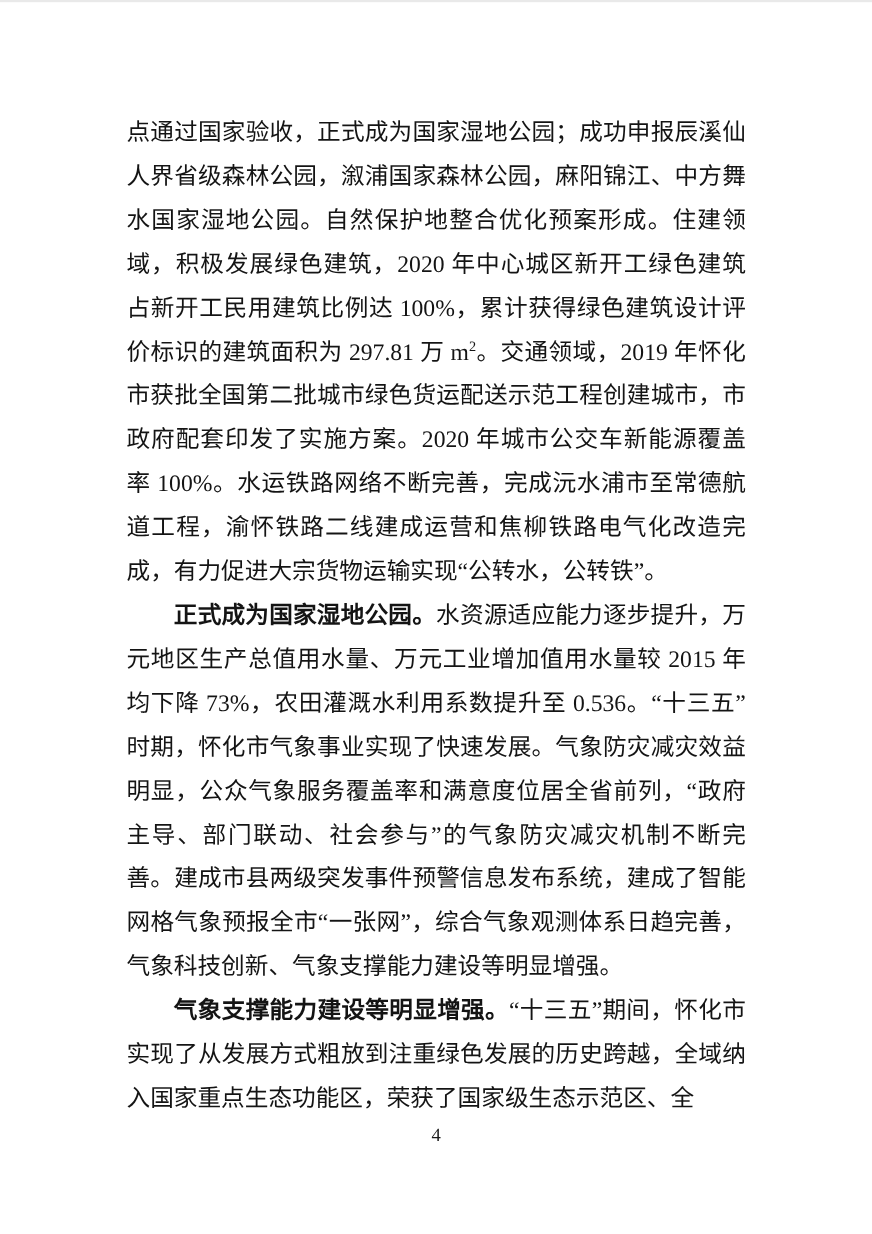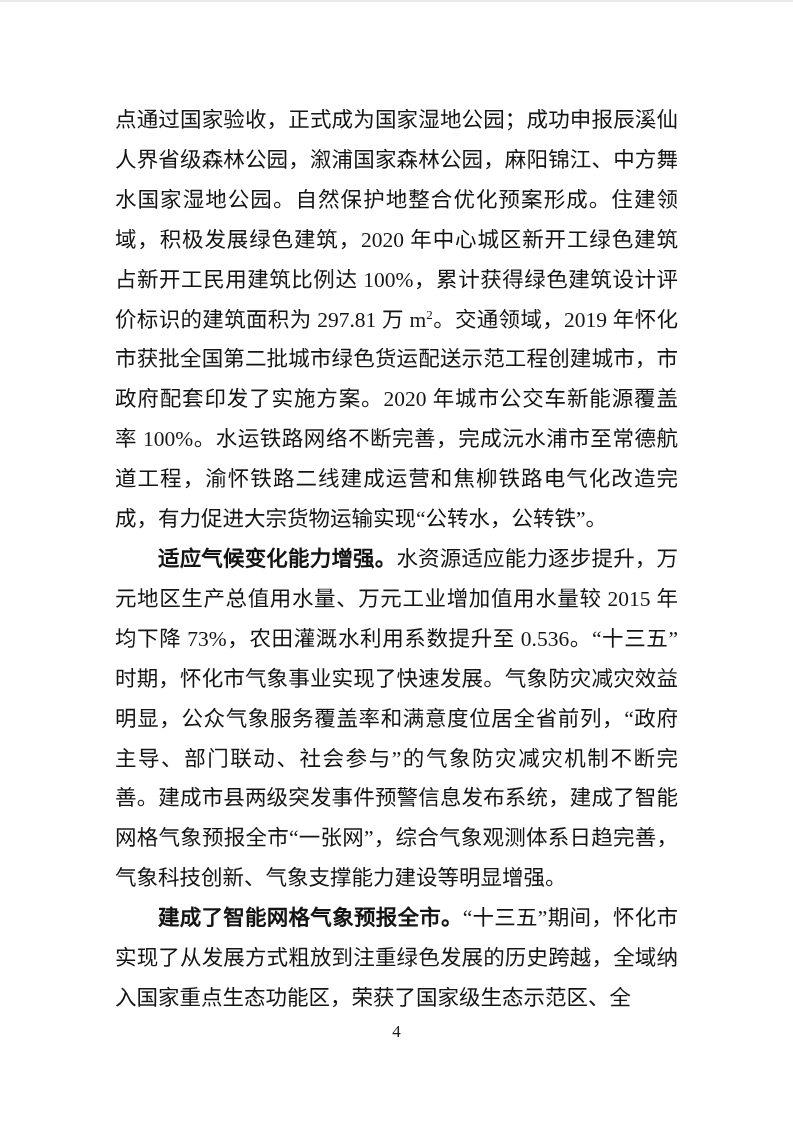--- a/index.html
+++ b/index.html
@@ -57,17 +57,17 @@
     color: #1a1a1a;
   }
 </style>
 </head>
 <body>
 
 <div class="page">
   <div class="page-top-edge"></div>
   <div class="doc-body">
       <p class="para"><span class="seg-normal">点通过国家验收，正式成为国家湿地公园；成功申报辰溪仙人界省级森林公园，溆浦国家森林公园，麻阳锦江、中方舞水国家湿地公园。自然保护地整合优化预案形成。住建领域，积极发展绿色建筑，2020 年中心城区新开工绿色建筑占新开工民用建筑比例达 100%，累计获得绿色建筑设计评价标识的建筑面积为 297.81 万 m</span><sup class="seg-sup">2</sup><span class="seg-normal">。交通领域，2019 年怀化市获批全国第二批城市绿色货运配送示范工程创建城市，市政府配套印发了实施方案。2020 年城市公交车新能源覆盖率 100%。水运铁路网络不断完善，完成沅水浦市至常德航道工程，渝怀铁路二线建成运营和焦柳铁路电气化改造完成，有力促进大宗货物运输实现“公转水，公转铁”。</span></p>
-      <p class="para indent"><span class="seg-bold">适应气候变化能力增强。</span><span class="seg-normal">水资源适应能力逐步提升，万元地区生产总值用水量、万元工业增加值用水量较 2015 年均下降 73%，农田灌溉水利用系数提升至 0.536。“十三五”时期，怀化市气象事业实现了快速发展。气象防灾减灾效益明显，公众气象服务覆盖率和满意度位居全省前列，“政府主导、部门联动、社会参与”的气象防灾减灾机制不断完善。建成市县两级突发事件预警信息发布系统，建成了智能网格气象预报全市“一张网”，综合气象观测体系日趋完善，气象科技创新、气象支撑能力建设等明显增强。</span></p>
-      <p class="para indent"><span class="seg-bold">建成了智能网格气象预报全市。</span><span class="seg-normal">“十三五”期间，怀化市实现了从发展方式粗放到注重绿色发展的历史跨越，全域纳入国家重点生态功能区，荣获了国家级生态示范区、全</span></p>
+      <p class="para indent"><span class="seg-bold">正式成为国家湿地公园。</span><span class="seg-normal">水资源适应能力逐步提升，万元地区生产总值用水量、万元工业增加值用水量较 2015 年均下降 73%，农田灌溉水利用系数提升至 0.536。“十三五”时期，怀化市气象事业实现了快速发展。气象防灾减灾效益明显，公众气象服务覆盖率和满意度位居全省前列，“政府主导、部门联动、社会参与”的气象防灾减灾机制不断完善。建成市县两级突发事件预警信息发布系统，建成了智能网格气象预报全市“一张网”，综合气象观测体系日趋完善，气象科技创新、气象支撑能力建设等明显增强。</span></p>
+      <p class="para indent"><span class="seg-bold">气象支撑能力建设等明显增强。</span><span class="seg-normal">“十三五”期间，怀化市实现了从发展方式粗放到注重绿色发展的历史跨越，全域纳入国家重点生态功能区，荣获了国家级生态示范区、全</span></p>
     </div>
   <div class="page-number">4</div>
 </div>
 
 </body></html>

